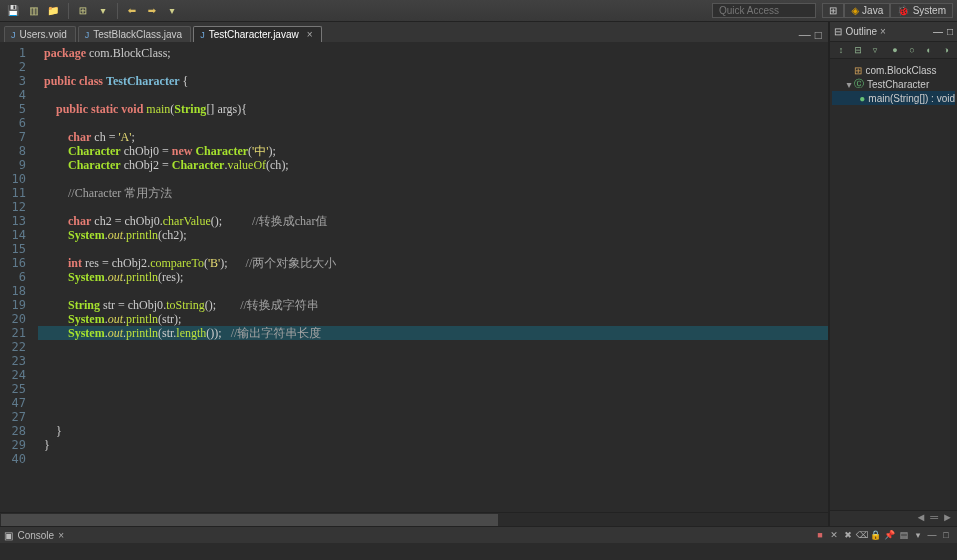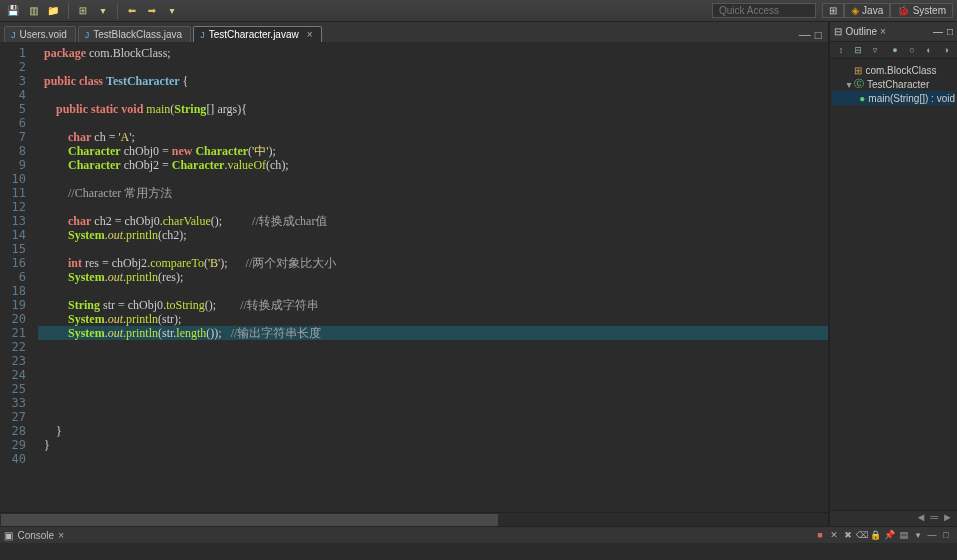--- a/index.html
+++ b/index.html
@@ -198,21 +198,21 @@
           <div class="ln">16</div>
           <div class="ln">6</div>
           <div class="ln">18</div>
           <div class="ln">19</div>
           <div class="ln">20</div>
           <div class="ln">21</div>
           <div class="ln">22</div>
           <div class="ln">23</div>
           <div class="ln">24</div>
           <div class="ln">25</div>
-          <div class="ln">33</div>
+          <div class="ln">47</div>
           <div class="ln">27</div>
           <div class="ln">28</div>
           <div class="ln">29</div>
           <div class="ln">40</div>
         </div>
       <div class="marker-col"></div>
       <div class="code" id="code"><div class="line"><span class="kw">package</span><span class="pun"> </span><span class="id">com.BlockClass</span><span class="pun">;</span></div><div class="line"></div><div class="line"><span class="kw">public</span><span class="pun"> </span><span class="kw">class</span><span class="pun"> </span><span class="cname">TestCharacter</span><span class="pun"> {</span></div><div class="line"></div><div class="line"><span class="pun">    </span><span class="kw">public</span><span class="pun"> </span><span class="kw">static</span><span class="pun"> </span><span class="kw">void</span><span class="pun"> </span><span class="fn">main</span><span class="pun">(</span><span class="type">String</span><span class="pun">[] </span><span class="id">args</span><span class="pun">){</span></div><div class="line"></div><div class="line"><span class="pun">        </span><span class="kw">char</span><span class="pun"> </span><span class="id">ch</span><span class="pun"> = </span><span class="str">'A'</span><span class="pun">;</span></div><div class="line"><span class="pun">        </span><span class="type">Character</span><span class="pun"> </span><span class="id">chObj0</span><span class="pun"> = </span><span class="kw">new</span><span class="pun"> </span><span class="type">Character</span><span class="pun">(</span><span class="str">'中'</span><span class="pun">);</span></div><div class="line"><span class="pun">        </span><span class="type">Character</span><span class="pun"> </span><span class="id">chObj2</span><span class="pun"> = </span><span class="type">Character</span><span class="pun">.</span><span class="fn">valueOf</span><span class="pun">(</span><span class="id">ch</span><span class="pun">);</span></div><div class="line"></div><div class="line"><span class="pun">        </span><span class="cmt">//Character 常用方法</span></div><div class="line"></div><div class="line"><span class="pun">        </span><span class="kw">char</span><span class="pun"> </span><span class="id">ch2</span><span class="pun"> = </span><span class="id">chObj0</span><span class="pun">.</span><span class="fn">charValue</span><span class="pun">();          </span><span class="cmt">//转换成char值</span></div><div class="line"><span class="pun">        </span><span class="type">System</span><span class="pun">.</span><span class="out">out</span><span class="pun">.</span><span class="fn">println</span><span class="pun">(</span><span class="id">ch2</span><span class="pun">);</span></div><div class="line"></div><div class="line"><span class="pun">        </span><span class="kw">int</span><span class="pun"> </span><span class="id">res</span><span class="pun"> = </span><span class="id">chObj2</span><span class="pun">.</span><span class="fn">compareTo</span><span class="pun">(</span><span class="str">'B'</span><span class="pun">);      </span><span class="cmt">//两个对象比大小</span></div><div class="line"><span class="pun">        </span><span class="type">System</span><span class="pun">.</span><span class="out">out</span><span class="pun">.</span><span class="fn">println</span><span class="pun">(</span><span class="id">res</span><span class="pun">);</span></div><div class="line"></div><div class="line"><span class="pun">        </span><span class="type">String</span><span class="pun"> </span><span class="id">str</span><span class="pun"> = </span><span class="id">chObj0</span><span class="pun">.</span><span class="fn">toString</span><span class="pun">();        </span><span class="cmt">//转换成字符串</span></div><div class="line"><span class="pun">        </span><span class="type">System</span><span class="pun">.</span><span class="out">out</span><span class="pun">.</span><span class="fn">println</span><span class="pun">(</span><span class="id">str</span><span class="pun">);</span></div><div class="hl" style="top: 284px;"></div><div class="line"><span class="pun">        </span><span class="type">System</span><span class="pun">.</span><span class="out">out</span><span class="pun">.</span><span class="fn">println</span><span class="pun">(</span><span class="id">str</span><span class="pun">.</span><span class="fn">length</span><span class="pun">());   </span><span class="cmt">//输出字符串长度</span></div><div class="line"></div><div class="line"></div><div class="line"></div><div class="line"></div><div class="line"></div><div class="line"></div><div class="line"><span class="pun">    }</span></div><div class="line"><span class="pun">}</span></div><div class="line"></div></div>
     </div>
     <div class="scroll-h">
       <div class="thumb"></div>

